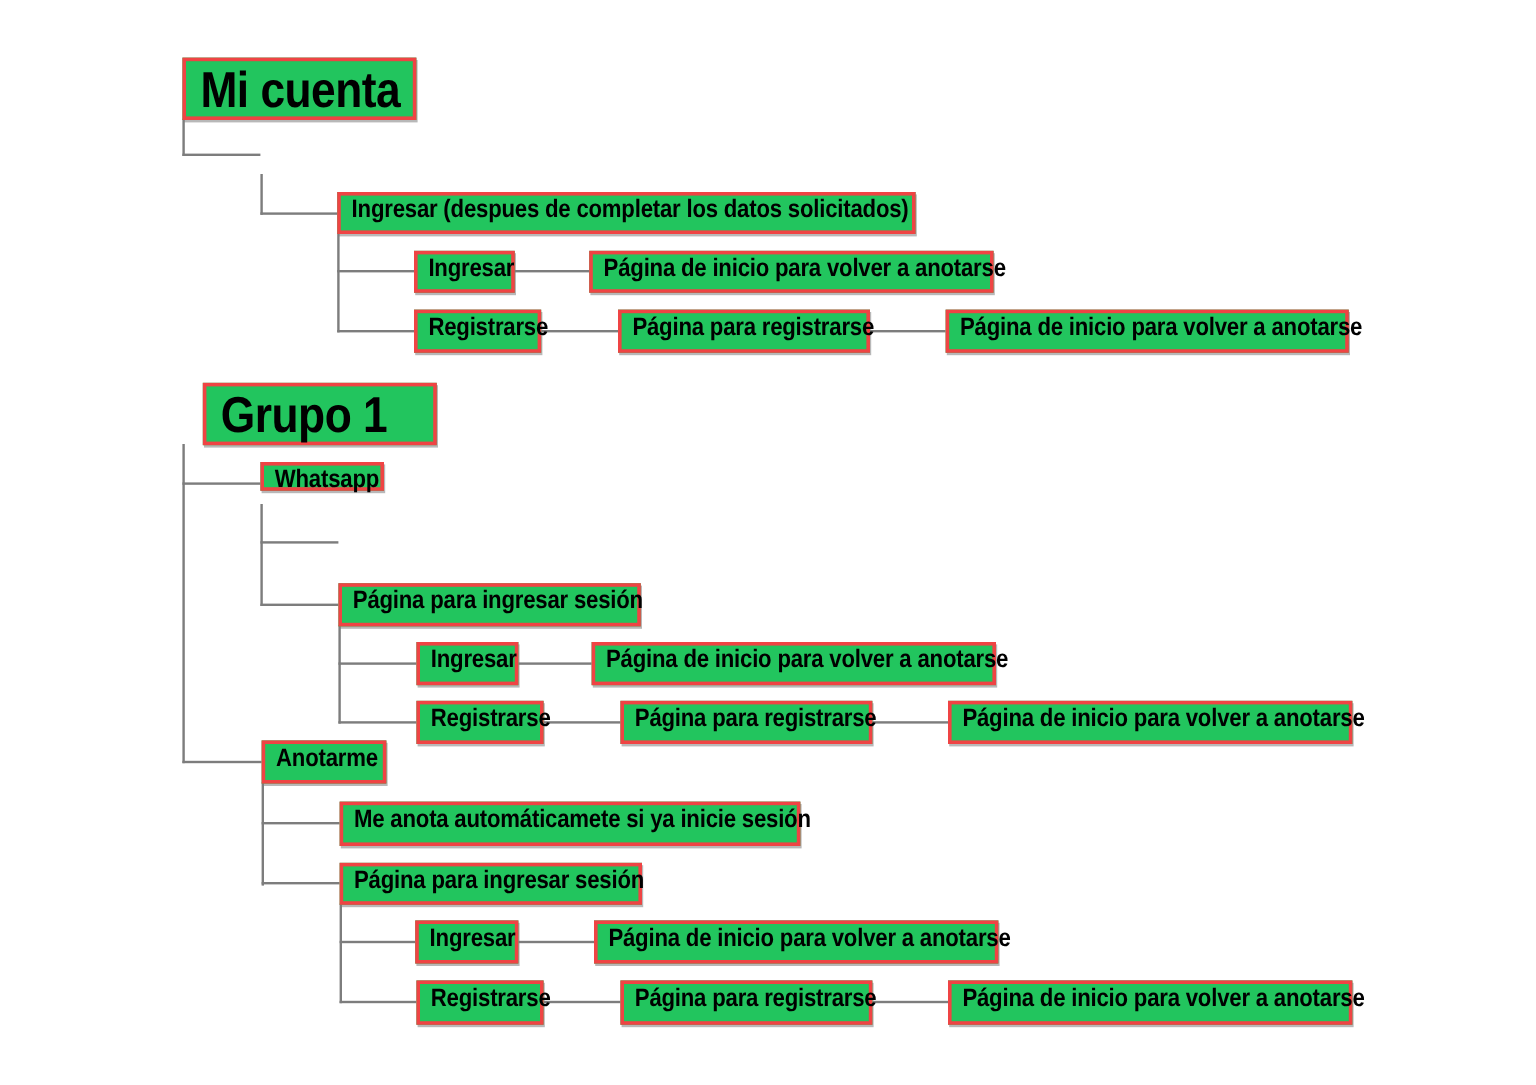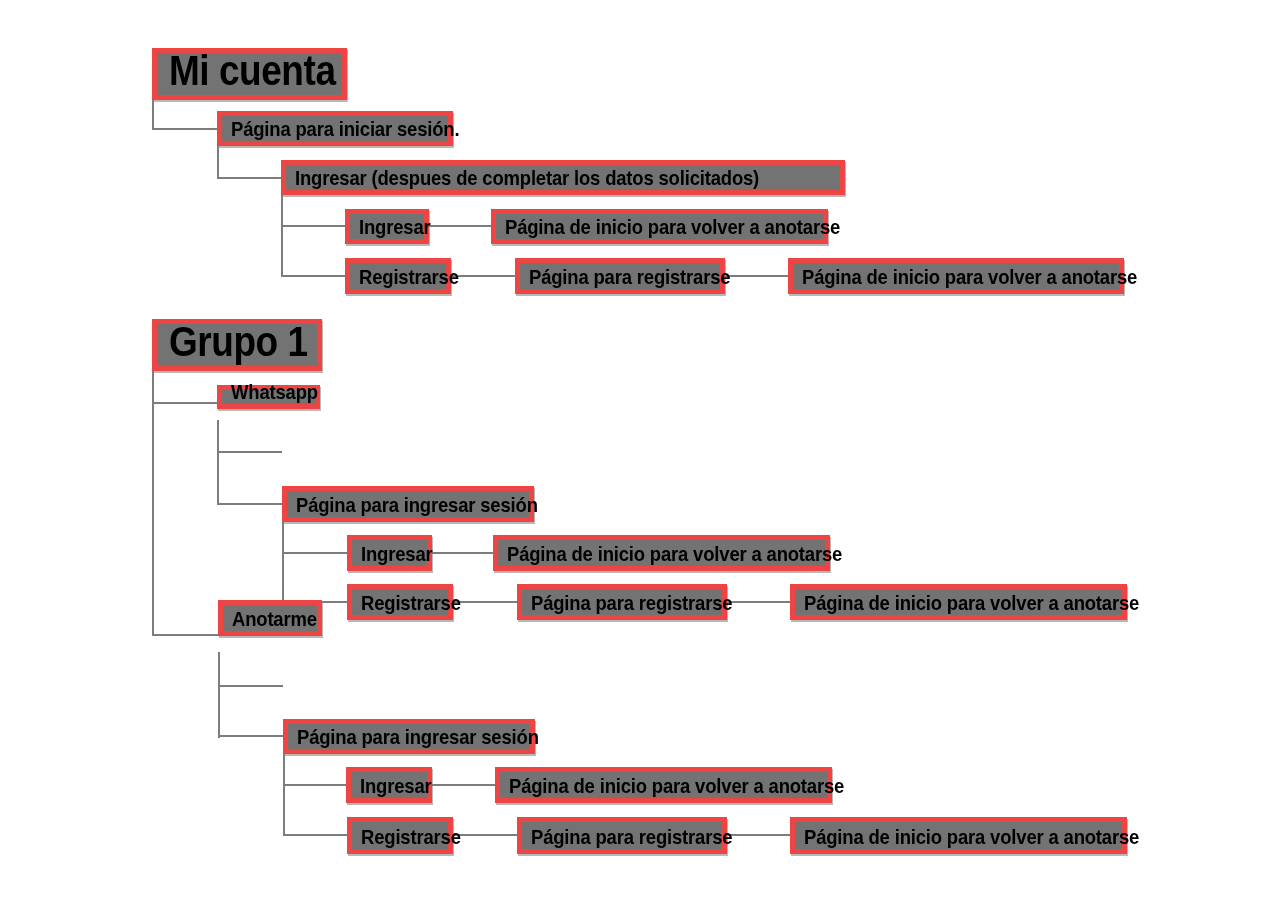--- a/index.html
+++ b/index.html
@@ -2,23 +2,23 @@
 <html><head>
 <meta charset="utf-8">
 <style>
   html,body{margin:0;padding:0;}
   body{
     width:1280px;height:904px;background:#ffffff;overflow:hidden;
     font-family:"Liberation Sans","DejaVu Sans",sans-serif;
   }
   #canvas{position:relative;width:1280px;height:904px;background:#ffffff;}
   .node{
-    position:absolute;box-sizing:border-box;background:#737373;
-    border:5px solid #ef4444;box-shadow:1px 2px 0 rgba(125,125,125,0.55);
-    display:flex;align-items:flex-end;color:#000;font-weight:bold;
+    position:absolute;box-sizing:border-box;background:#22c55e;
+    border:3px solid #ef4444;box-shadow:1px 2px 0 rgba(125,125,125,0.55);
+    display:flex;align-items:flex-start;color:#000;font-weight:bold;
     padding-left:9px;overflow:visible;white-space:nowrap;
   }
   .node .lbl{
     display:inline-block;white-space:nowrap;font-size:21px;
     letter-spacing:-0.2px;transform:scaleX(0.88);transform-origin:0 50%;
   }
   .node.hdr{padding-left:12px;}
   .node.hdr .lbl{font-size:42px;letter-spacing:-0.5px;}
   .line{position:absolute;background:#7d7d7d;}
 </style>
@@ -58,46 +58,43 @@
       <div class="line" style="left: 283px; top: 834px; width: 64px; height: 2px; background: rgb(125, 125, 125);"></div>
       <div class="line" style="left: 432px; top: 784px; width: 63px; height: 2px; background: rgb(125, 125, 125);"></div>
       <div class="line" style="left: 453px; top: 834px; width: 64px; height: 2px; background: rgb(125, 125, 125);"></div>
       <div class="line" style="left: 727px; top: 834px; width: 63px; height: 2px; background: rgb(125, 125, 125);"></div>
     </div>
 
   <div class="node hdr" style="left:152px;top:48px;width:195px;height:52px">
     <span class="lbl">Mi cuenta</span>
   </div>
 
-  <div class="node" style="left:217px;top:111px;width:236px;height:35px">
-    <span class="lbl">Página para iniciar sesión.</span>
-  </div>
 
-  <div class="node" style="left:281px;top:160px;width:564px;height:35px">
+  <div class="node" style="left:281px;top:160px;width:482px;height:35px">
     <span class="lbl">Ingresar (despues de completar los datos solicitados)</span>
   </div>
 
   <div class="node" style="left:345px;top:209px;width:84px;height:35px">
     <span class="lbl">Ingresar</span>
   </div>
   <div class="node" style="left:491px;top:209px;width:337px;height:35px">
     <span class="lbl">Página de inicio para volver a anotarse</span>
   </div>
 
   <div class="node" style="left:345px;top:258px;width:106px;height:36px">
     <span class="lbl">Registrarse</span>
   </div>
   <div class="node" style="left:515px;top:258px;width:210px;height:36px">
     <span class="lbl">Página para registrarse</span>
   </div>
   <div class="node" style="left:788px;top:258px;width:336px;height:36px">
     <span class="lbl">Página de inicio para volver a anotarse</span>
   </div>
 
-  <div class="node hdr" style="left:152px;top:319px;width:170px;height:52px">
+  <div class="node hdr" style="left:169px;top:319px;width:195px;height:52px">
     <span class="lbl">Grupo 1</span>
   </div>
 
   <div class="node" style="left:217px;top:385px;width:103px;height:24px">
     <span class="lbl">Whatsapp</span>
   </div>
 
 
   <div class="node" style="left:282px;top:486px;width:252px;height:36px">
     <span class="lbl">Página para ingresar sesión</span>
@@ -113,24 +110,27 @@
   <div class="node" style="left:347px;top:584px;width:106px;height:36px">
     <span class="lbl">Registrarse</span>
   </div>
   <div class="node" style="left:517px;top:584px;width:210px;height:36px">
     <span class="lbl">Página para registrarse</span>
   </div>
   <div class="node" style="left:790px;top:584px;width:337px;height:36px">
     <span class="lbl">Página de inicio para volver a anotarse</span>
   </div>
 
-  <div class="node" style="left:218px;top:600px;width:104px;height:36px">
+  <div class="node" style="left:218px;top:617px;width:104px;height:36px">
     <span class="lbl">Anotarme</span>
   </div>
 
+  <div class="node" style="left:283px;top:668px;width:384px;height:37px">
+    <span class="lbl">Me anota automáticamete si ya inicie sesión</span>
+  </div>
 
   <div class="node" style="left:283px;top:719px;width:252px;height:35px">
     <span class="lbl">Página para ingresar sesión</span>
   </div>
 
   <div class="node" style="left:346px;top:767px;width:86px;height:36px">
     <span class="lbl">Ingresar</span>
   </div>
   <div class="node" style="left:495px;top:767px;width:337px;height:36px">
     <span class="lbl">Página de inicio para volver a anotarse</span>

